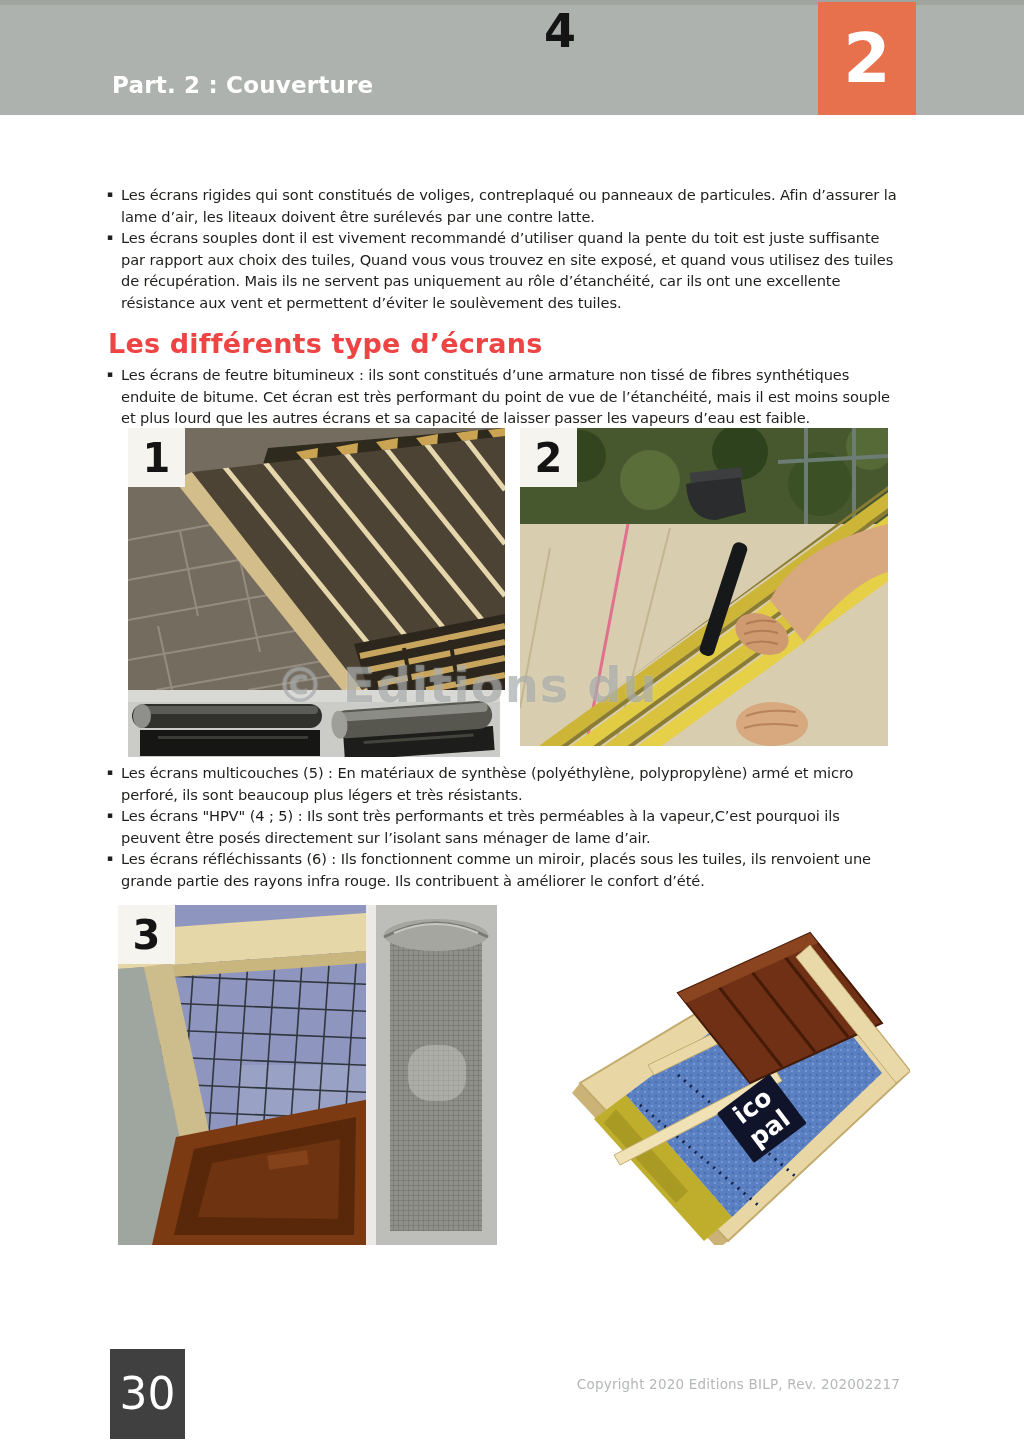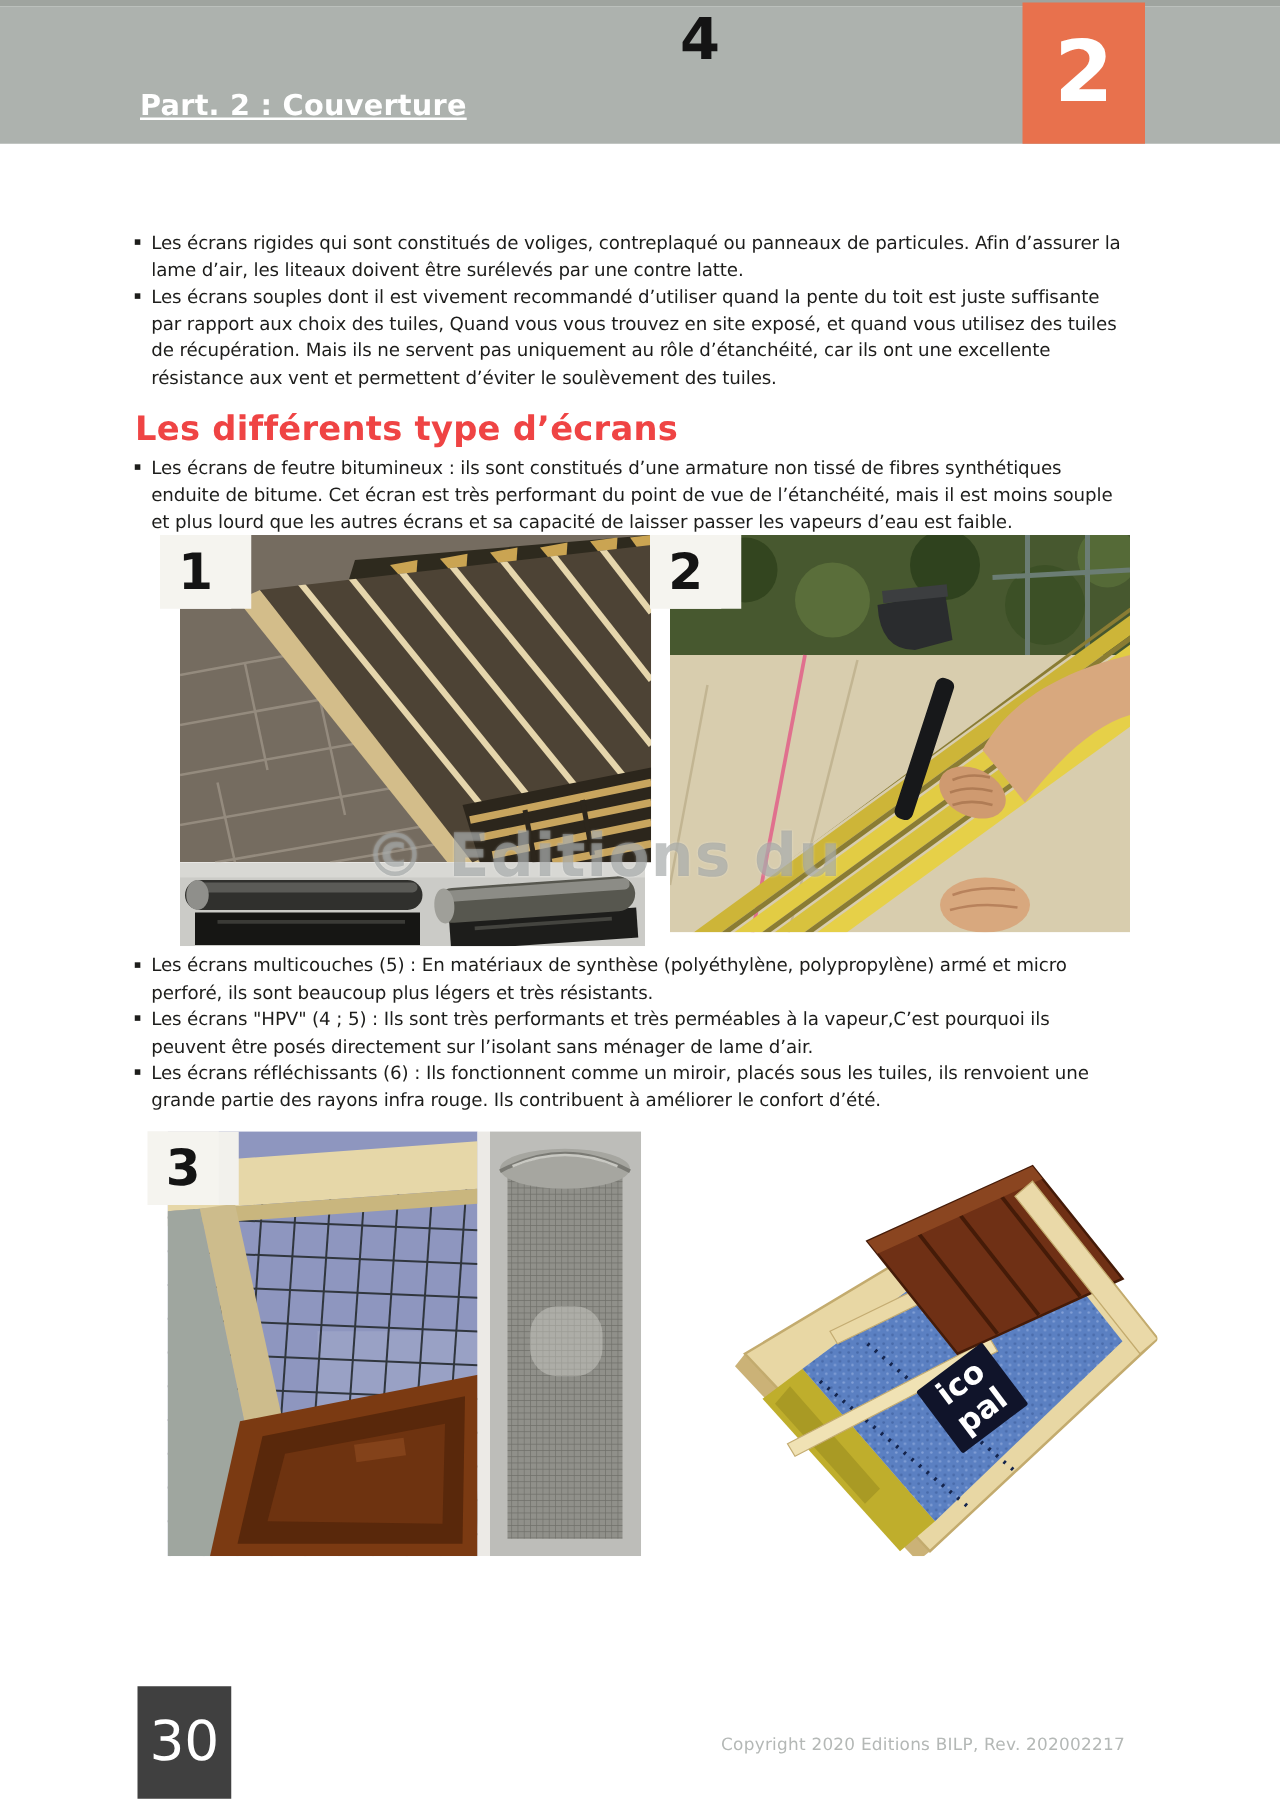--- a/index.html
+++ b/index.html
@@ -6,21 +6,21 @@
   .page{
     position:relative;width:1024px;height:1449px;margin:0 auto;
     background:#ffffff;overflow:hidden;
     font-family:"DejaVu Sans","Liberation Sans",sans-serif;
   }
   
   .header-topline{position:absolute;left:0;top:0;width:1024px;height:5px;background:#9fa49f;}
   .header-bar{position:absolute;left:0;top:5px;width:1024px;height:110px;background:#adb2ae;}
   .header-title{
     position:absolute;left:112px;top:72px;
-    font-size:23px;font-weight:700;color:#ffffff;letter-spacing:.2px;text-decoration:underline;
+    font-size:23px;font-weight:700;color:#ffffff;letter-spacing:.2px;
   }
   .chapter-box{
     position:absolute;left:818px;top:2px;width:98px;height:113px;background:#e8714d;
     display:flex;align-items:center;justify-content:center;
     color:#ffffff;font-size:68px;font-weight:700;line-height:1;
   }
   
   .bullets{
     position:absolute;left:107px;width:795px;margin:0;padding:0;list-style:none;
     font-size:14.6px;line-height:21.6px;color:#1d1d1b;letter-spacing:-.1px;
@@ -29,21 +29,21 @@
   .bullet-marker{flex:0 0 14px;font-size:9px;line-height:21.6px;color:#1d1d1b;}
   .li-text{flex:1;}
   #intro-list{top:184px;}
   #types-list{top:364px;}
   #bottom-list{top:762px;}
   .section-heading{
     position:absolute;left:108px;top:328px;margin:0;
     font-size:27px;font-weight:700;color:#ef4444;letter-spacing:.2px;
   }
   
-  .figrow{position:absolute;left:16px;width:880px;}
+  .figrow{position:absolute;left:0;width:880px;}
   #figrow1{top:428px;height:330px;}
   #figrow2{top:905px;height:341px;}
   .fig{position:absolute;overflow:hidden;}
   #fig1-main{left:128px;top:0;width:377px;height:262px;}
   #fig1-rolls{left:128px;top:262px;width:372px;height:67px;}
   #fig2{left:520px;top:0;width:368px;height:318px;}
   #fig3{left:118px;top:0;width:379px;height:340px;}
   #fig4{left:528px;top:0;width:382px;height:340px;background:#ffffff;}
   .fig svg{display:block;width:100%;height:100%;}
   .fig-label{
@@ -66,21 +66,21 @@
     font-size:48px;line-height:50px;white-space:nowrap;
   }
   
   .page-number-box{
     position:absolute;left:110px;top:1349px;width:75px;height:90px;background:#404040;
     display:flex;align-items:center;justify-content:center;
     color:#ffffff;font-size:44px;font-weight:400;line-height:1;
   }
   .copyright-block{
     position:absolute;right:124px;top:1374px;text-align:right;
-    font-size:13.5px;line-height:20px;color:#b4b8b6;letter-spacing:.2px;margin-top:12px;
+    font-size:13.5px;line-height:20px;color:#b4b8b6;letter-spacing:.2px;
   }
 </style>
 </head>
 <body>
 
 <div class="page">
 
   <div class="header-topline"></div>
   <div class="header-bar"></div>
   <div class="header-title">Part. 2 : Couverture</div>

